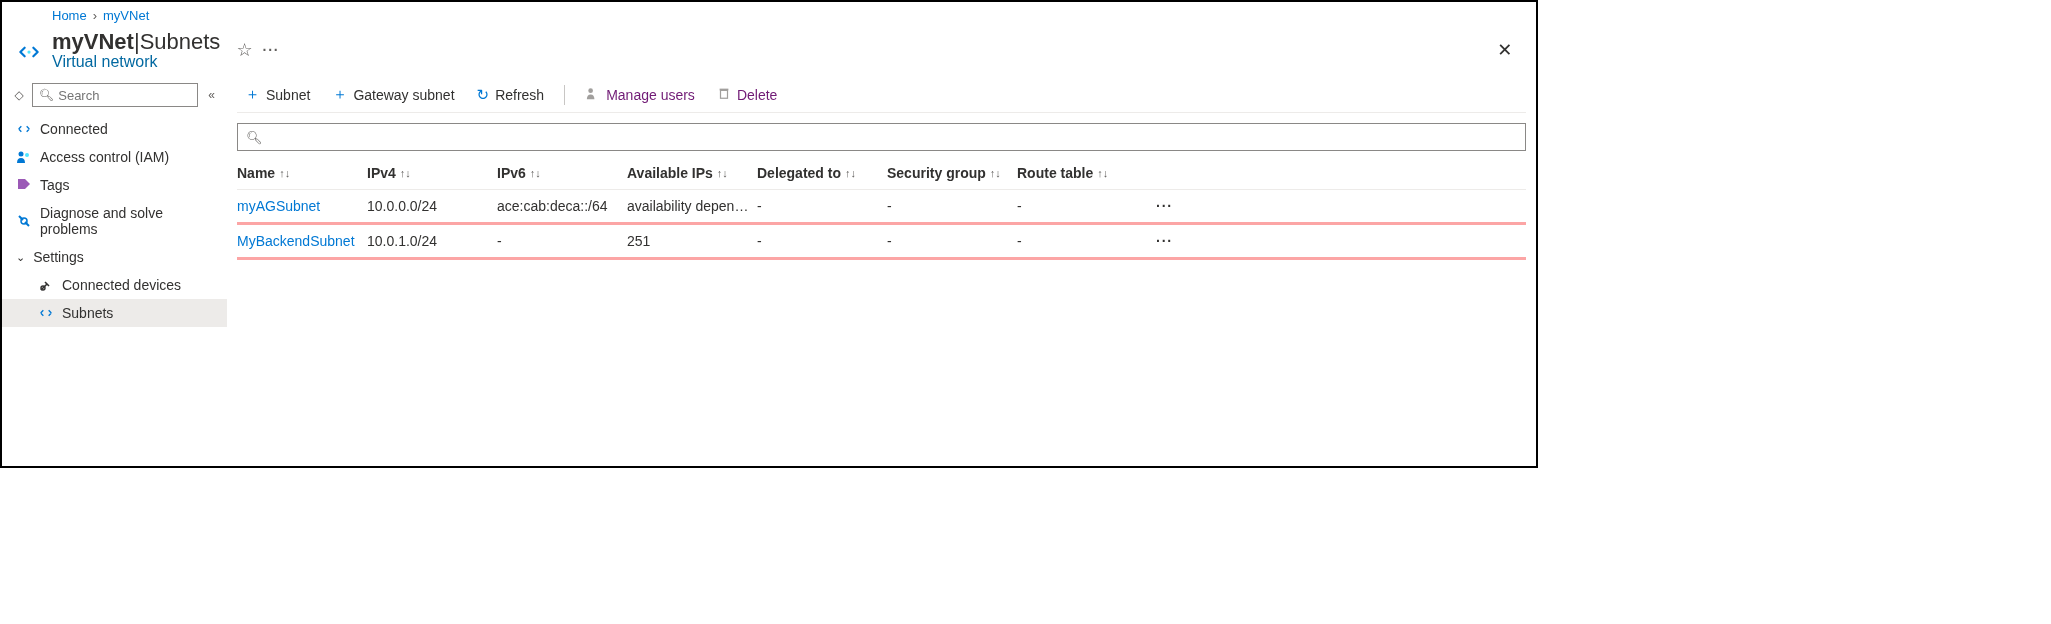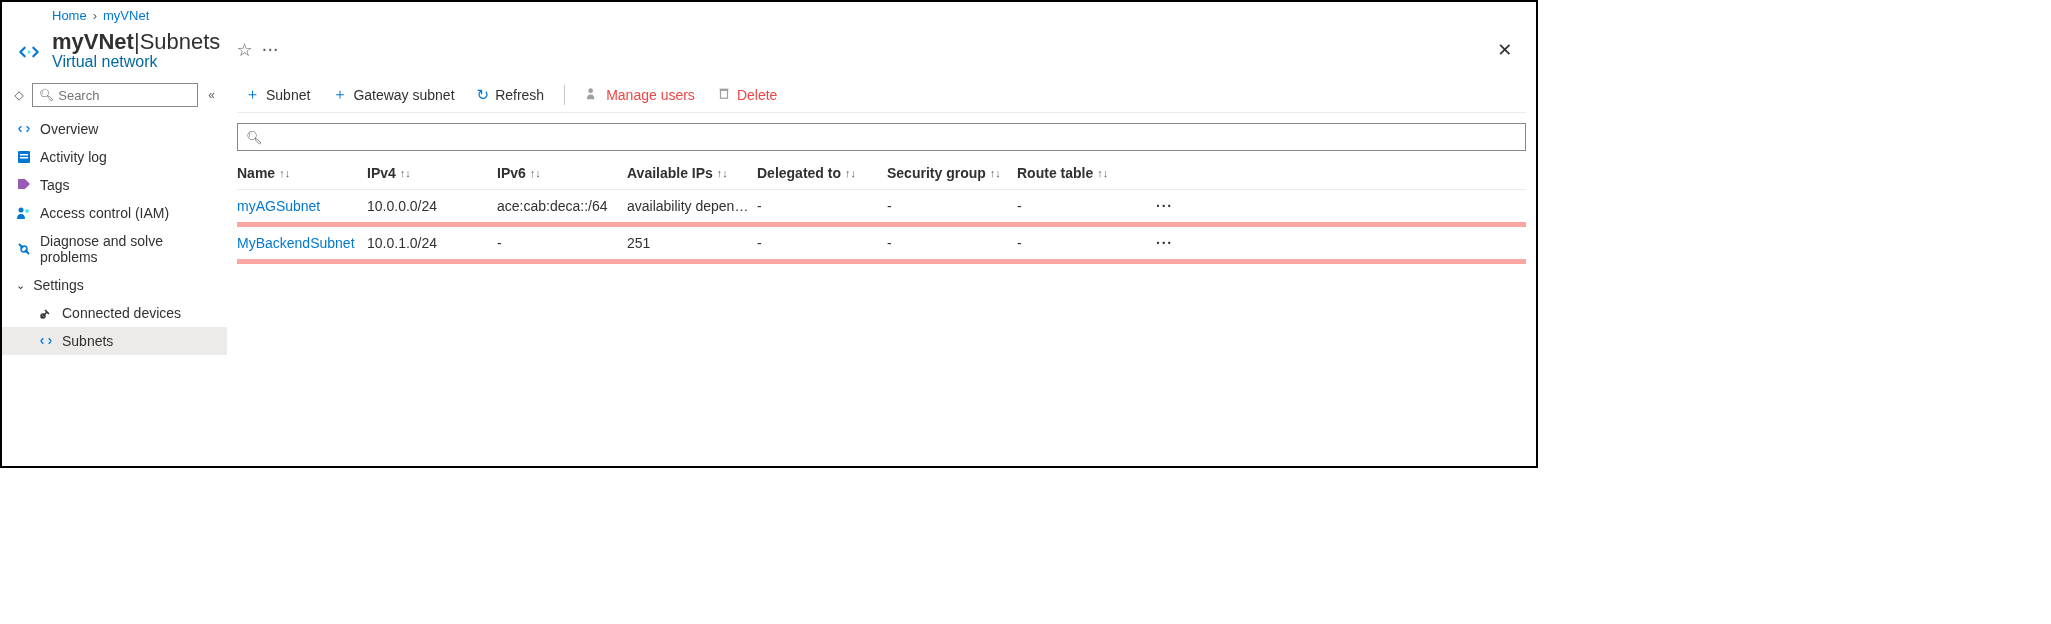--- a/index.html
+++ b/index.html
@@ -32,34 +32,34 @@
   .nav-item.selected { background: #edebe9; }
   .nav-item .nav-icon { width: 16px; height: 16px; display: flex; align-items: center; justify-content: center; font-size: 14px; }
   .nav-item.indent { padding-left: 36px; }
   .nav-group { display:flex; align-items:center; gap:8px; padding:6px 10px 6px 14px; cursor:pointer;}
   .nav-group .chev { font-size:11px; color:#323130; }
 
   .main { flex: 1; padding: 0 10px; display:flex; flex-direction:column;}
   .toolbar { display: flex; align-items: center; gap: 14px; padding: 6px 4px; border-bottom: 1px solid #edebe9; }
   .tbtn { display: flex; align-items: center; gap: 6px; cursor: pointer; padding: 2px 4px; font-size:14px;}
   .tbtn .ticon { color: #0078d4; font-size: 15px; font-weight:400;}
-  .tbtn.disabled { color: #ef4444; cursor: default; }
+  .tbtn.disabled { color: #701a75; cursor: default; }
   .tbtn.disabled .ticon { color: #a19f9d; }
   .tsep { width:1px; height:20px; background:#c8c6c4; margin:0 2px;}
 
   .search-subnets { margin: 10px 0 6px; display: flex; align-items: center; border: 1px solid #8a8886; height: 28px; padding: 0 8px; }
   .search-subnets .icon { color: #605e5c; margin-right: 6px; font-size:13px;}
   .search-subnets input { border: none; outline: none; width: 100%; font-size: 14px; }
 
   .table { width: 100%; }
   .thead, .trow { display: grid; grid-template-columns: 130px 130px 130px 130px 130px 130px 130px 30px; align-items: center; padding: 8px 0; }
   .thead { font-weight: 600; border-bottom: 1px solid #edebe9; }
   .thead .th { display:flex; align-items:center; gap:4px; cursor:pointer;}
   .thead .sort { font-size:11px; color:#605e5c;}
-  .trow { border-bottom: 5px solid #fca5a5; }
+  .trow { border-bottom: 3px solid #fca5a5; }
   .trow .link { color:#0078d4; cursor:pointer;}
   .trow .more { color:#323130; cursor:pointer; letter-spacing:1px; font-weight:bold; text-align:right; padding-right:4px;}
   .cell { white-space:nowrap; overflow:hidden; text-overflow:ellipsis; padding-right:8px;}
 </style>
 </head>
 <body>
 
 <div class="breadcrumb">
   <a href="#">Home</a>
   <span class="sep">›</span>
@@ -97,49 +97,39 @@
       </div>
       <span class="collapse">«</span>
     </div>
 
     <div class="nav-item">
       <span class="nav-icon">
           <svg width="16" height="16" viewBox="0 0 24 24">
             <path d="M4 12 L8 8 M4 12 L8 16 M20 12 L16 8 M20 12 L16 16" stroke="#0078d4" stroke-width="2" fill="none"></path>
           </svg>
         </span>
-      <span>Overview</span>
-    </div>
-    <div class="nav-item">
-      <span class="nav-icon">
-          <svg width="16" height="16" viewBox="0 0 16 16">
-            <rect x="2" y="2" width="12" height="12" rx="1" fill="#0078d4"></rect>
-            <rect x="4" y="5" width="8" height="1.5" fill="#fff"></rect>
-            <rect x="4" y="8" width="8" height="1.5" fill="#fff"></rect>
-          </svg>
-        </span>
-      <span>Activity log</span>
-    </div>
-    <div class="nav-item">
-      <span class="nav-icon">
-          <svg width="16" height="16" viewBox="0 0 16 16">
-            <path d="M2 2 L9 2 L14 7 L9 12 L2 12 Z" fill="#9b59b6"></path>
-          </svg>
-        </span>
-      <span>Tags</span>
+      <span>Connected</span>
     </div>
     <div class="nav-item">
       <span class="nav-icon">
           <svg width="16" height="16" viewBox="0 0 16 16">
             <circle cx="5" cy="5" r="2.5" fill="#0078d4"></circle>
             <path d="M1 14 Q1 9 5 9 Q9 9 9 14" fill="#0078d4"></path>
             <circle cx="11" cy="6" r="2" fill="#50e6ff"></circle>
           </svg>
         </span>
       <span>Access control (IAM)</span>
+    </div>
+    <div class="nav-item">
+      <span class="nav-icon">
+          <svg width="16" height="16" viewBox="0 0 16 16">
+            <path d="M2 2 L9 2 L14 7 L9 12 L2 12 Z" fill="#9b59b6"></path>
+          </svg>
+        </span>
+      <span>Tags</span>
     </div>
     <div class="nav-item">
       <span class="nav-icon">
           <svg width="16" height="16" viewBox="0 0 16 16">
             <path d="M3 3 L7 7 M13 13 L9 9" stroke="#0078d4" stroke-width="2"></path>
             <circle cx="8" cy="8" r="3" fill="none" stroke="#0078d4" stroke-width="1.5"></circle>
           </svg>
         </span>
       <span>Diagnose and solve problems</span>
     </div>

